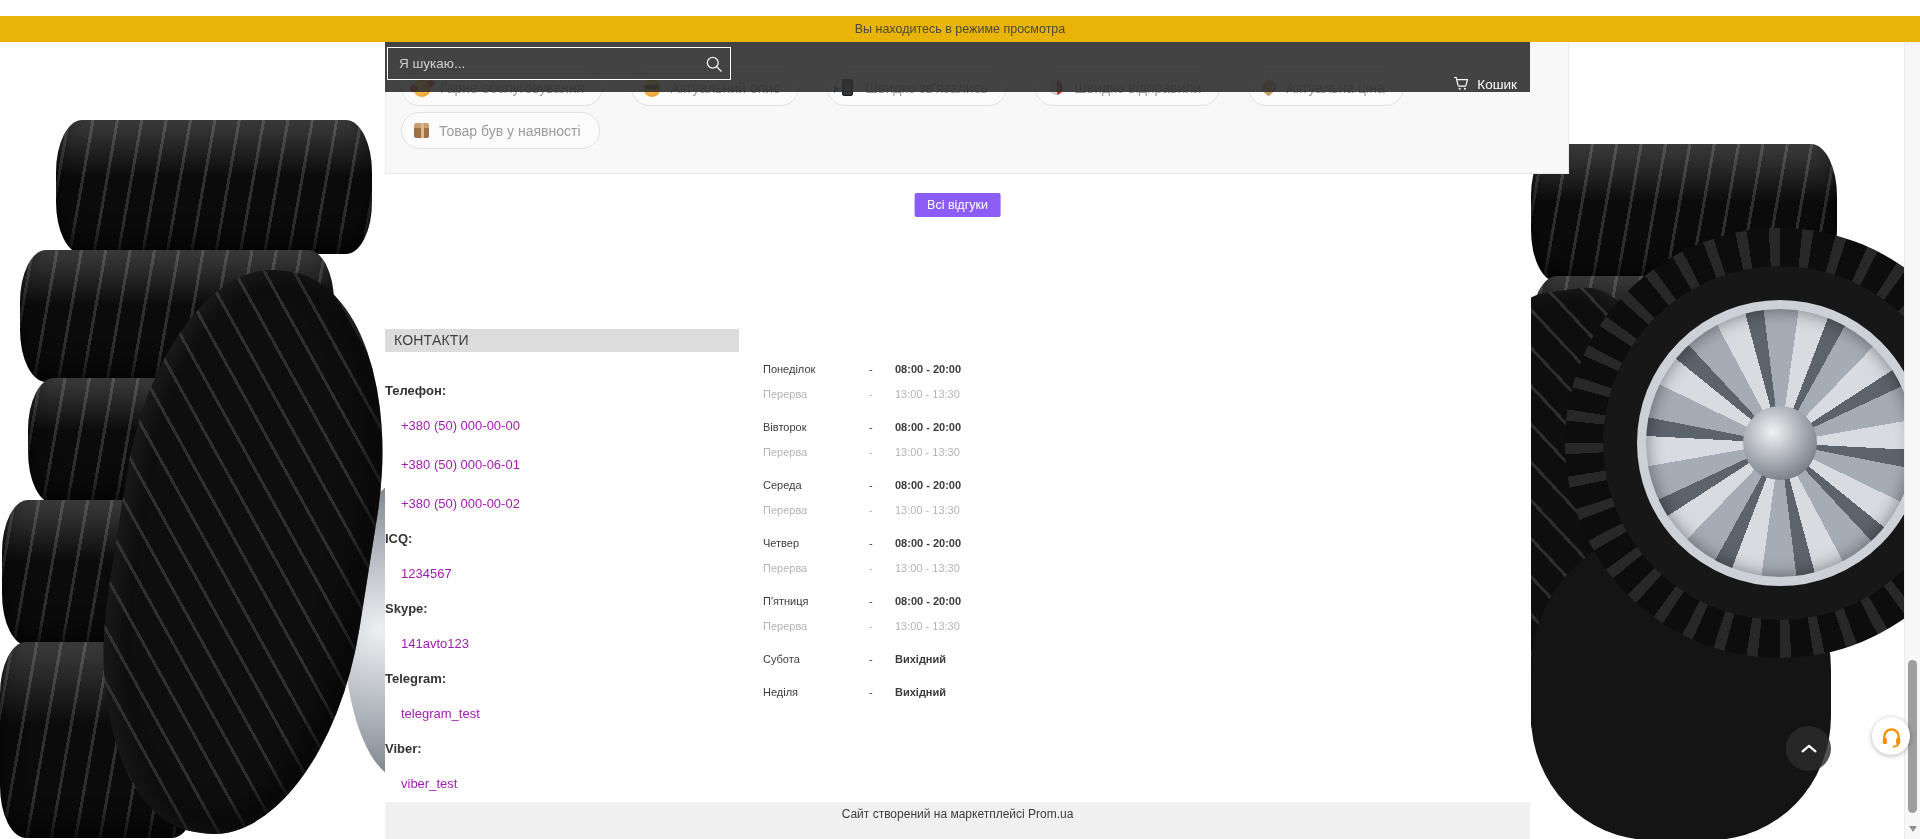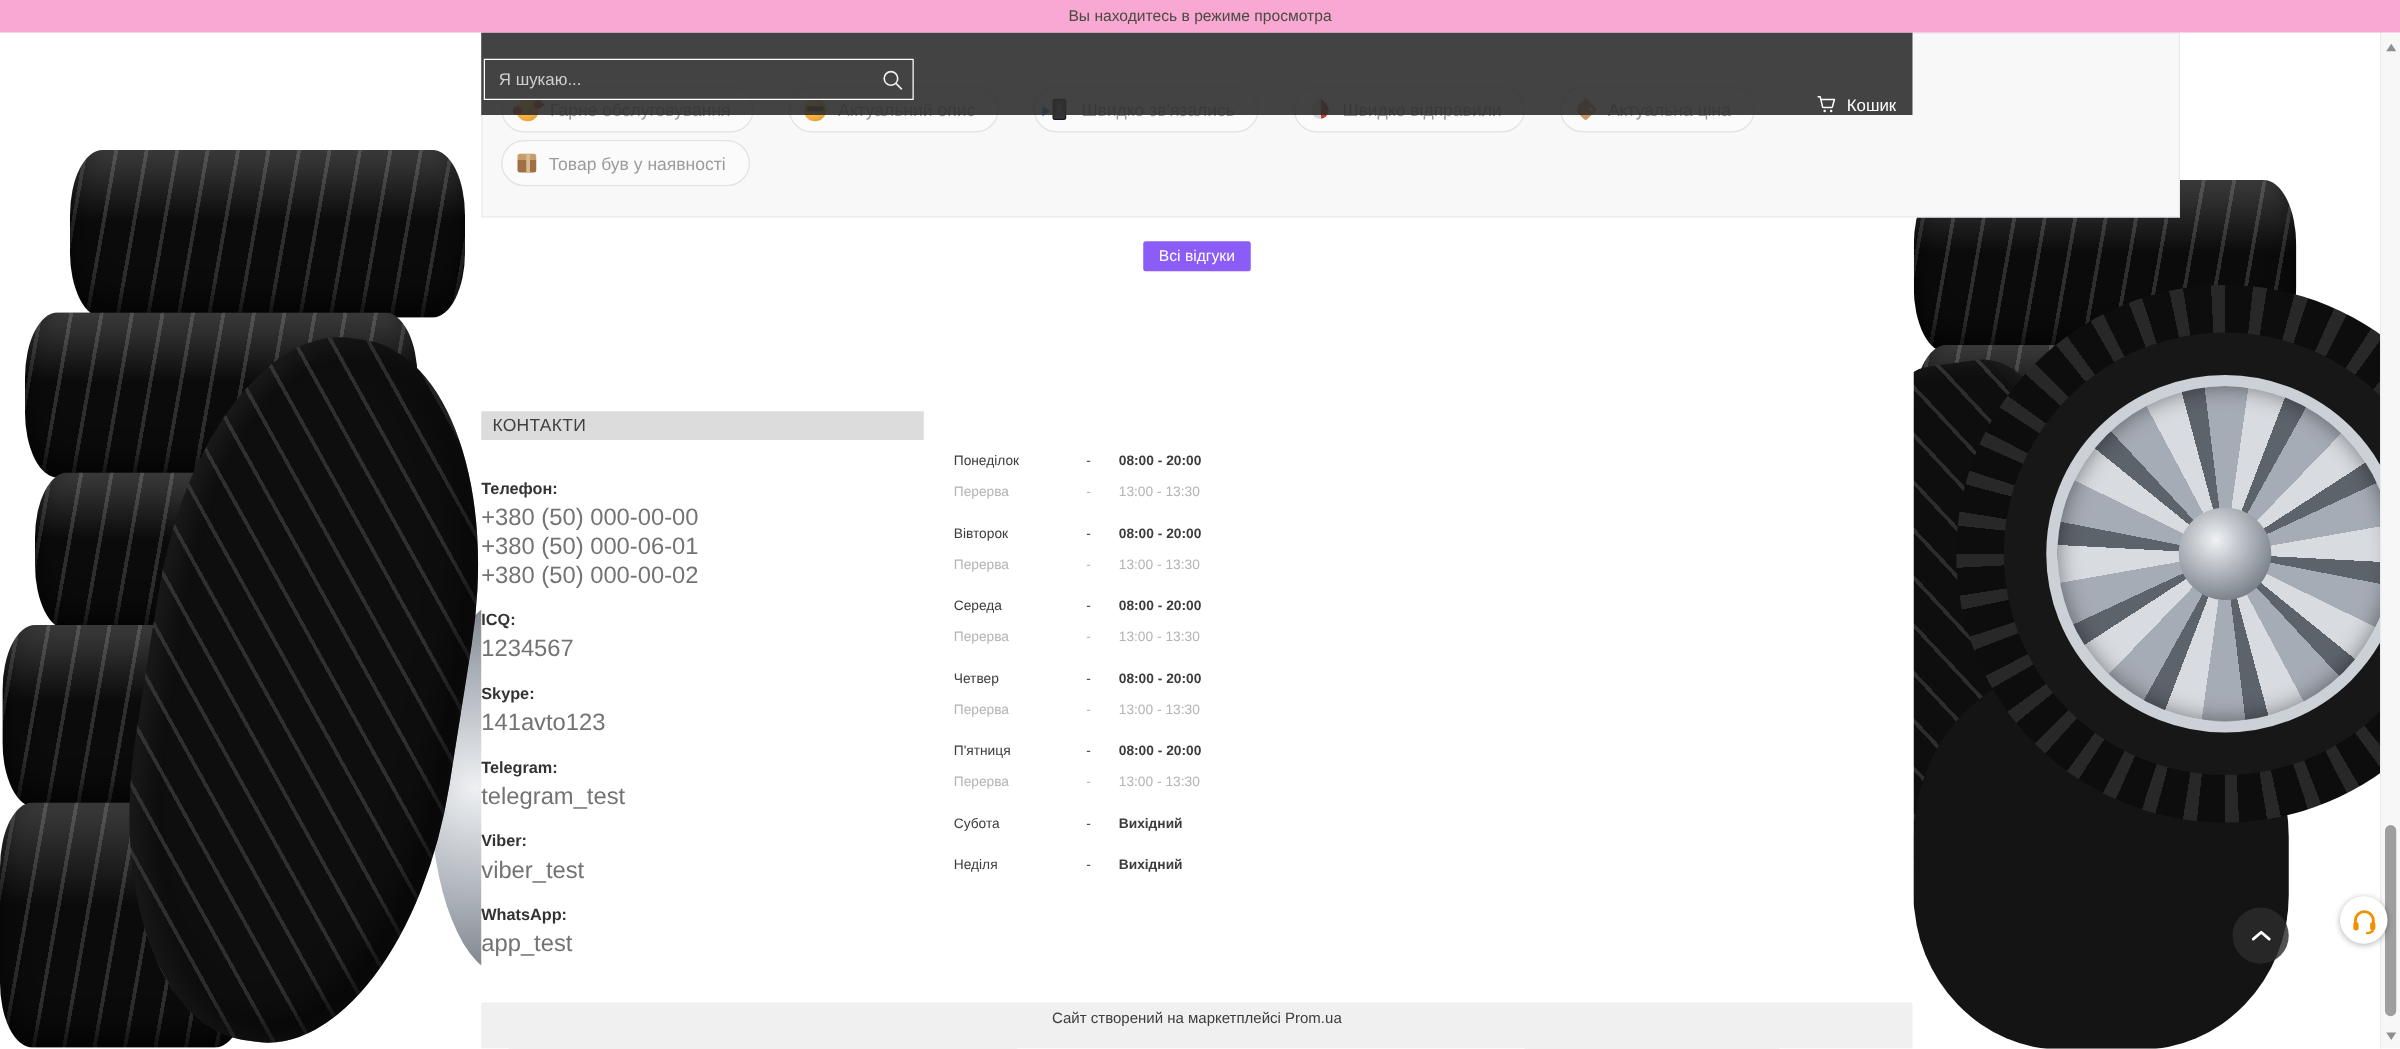--- a/index.html
+++ b/index.html
@@ -41,21 +41,21 @@
   .wheel .inner{position:absolute;inset:38px;border-radius:50%;background:#171717}
   .wheel .rim{position:absolute;inset:72px;border-radius:50%;
     background:repeating-conic-gradient(from 8deg,#d8dce1 0deg 13deg,#5d636b 13deg 21deg,#a6acb5 21deg 36deg);
     border:9px solid #ccd1d7;box-shadow:inset 0 0 18px rgba(0,0,0,.45)}
   .wheel .hub{position:absolute;left:50%;top:50%;width:74px;height:74px;transform:translate(-50%,-50%);
     border-radius:50%;background:radial-gradient(circle at 40% 35%,#f0f2f4,#9aa0a8 55%,#565c64)}
 
   
   .content-col{position:absolute;left:385px;top:26px;width:1145px;height:813px;background:#fff;z-index:10}
 
-  .review-panel{position:absolute;left:0;top:0;width:1359px;height:148px;background:#f8f8f9;
+  .review-panel{position:absolute;left:0;top:0;width:1184px;height:148px;background:#f8f8f9;
     border:1px solid #e9e9f0;box-sizing:border-box}
   .badge-row{display:flex;gap:28px;padding-left:15px;margin-top:42px}
   .badge-row.row2{margin-top:6px}
   .pill{display:inline-flex;align-items:center;gap:9px;height:37px;padding:0 18px 0 11px;
     border:1px solid #e1e1e6;border-radius:19px;background:#fbfbfc;color:#9b9b9b;font-size:14px;box-sizing:border-box}
   .bi{width:18px;height:18px;position:relative;display:inline-block;flex:none}
   .bi-face{border-radius:50%;background:radial-gradient(circle at 35% 30%,#ffd95c,#f2a93b 65%,#d88e23)}
   .bi-hearts::before,.bi-hearts::after{content:"";position:absolute;width:7px;height:7px;background:#d63a36;
     transform:rotate(45deg);border-radius:50% 0 50% 50%}
   .bi-hearts::before{left:-3px;top:6px}
@@ -74,21 +74,21 @@
   .all-reviews{position:absolute;top:167px;left:50%;transform:translateX(-50%);
     background:#8b5cf6;color:#fff;border:none;font-size:12.5px;padding:5px 13px;border-radius:2px;
     font-family:inherit;cursor:pointer}
 
   .sec-title{margin:0;font-size:14px;font-weight:400;color:#3f3f3f;background:#dcdcdc;height:23px;
     line-height:23px;padding-left:9px;letter-spacing:.2px}
   .contacts{position:absolute;left:0;top:303px;width:354px}
   .contacts .sec-body{margin-top:31px}
   .ct-label{font-weight:bold;font-size:13px;color:#333;margin:16px 0 5px}
   .ct-label.first{margin-top:0}
-  .ct-value{font-size:19px;color:#737373;margin:0;line-height:23px}
+  .ct-value{font-size:13px;color:#a21caf;margin:16px;line-height:23px}
 
   .schedule{position:absolute;left:378px;top:303px;width:350px}
   .schedule .sec-body{margin-top:33px}
   .sch-row{display:flex;font-size:11px;color:#3c3c3c;margin-bottom:19px;line-height:14px}
   .sch-row .d{width:106px}
   .sch-row .s{width:26px}
   .sch-row .t{font-weight:700}
   .sch-row.muted{color:#b4b4b4}
   .sch-row.muted .t{font-weight:400}
   .sch-row.tight{margin-bottom:11px}
@@ -107,21 +107,21 @@
   .search-box{position:absolute;left:2px;top:21px;width:344px;height:33px;border:1px solid #fff;
     display:flex;align-items:center;box-sizing:border-box}
   .search-input{flex:1;background:transparent;border:none;outline:none;color:#e8e8e8;font-size:13.5px;
     padding:0 6px 0 11px;font-family:inherit;min-width:0}
   .search-input::placeholder{color:#cfcfcf}
   .search-icon-btn{width:32px;display:flex;align-items:center;justify-content:center;background:none;border:none;cursor:pointer;padding:0}
   .cart{position:absolute;right:13px;top:0;height:66px;display:flex;align-items:flex-end;gap:7px;color:#fff;
     font-size:13.5px;cursor:pointer}
 
   
-  .banner{position:absolute;left:0;top:0;width:1920px;height:26px;background:#f9a8d4;z-index:60;
+  .banner{position:absolute;left:0;top:16px;width:1920px;height:26px;background:#eab308;z-index:60;
     display:flex;align-items:center;justify-content:center;font-size:12.5px;color:#4a4a40}
 
   
   .scroll-top{position:absolute;left:1786px;top:726px;width:45px;height:45px;border-radius:50%;
     background:rgba(44,44,44,.82);border:none;display:flex;align-items:center;justify-content:center;
     z-index:45;cursor:pointer;padding:0}
   .chat-btn{position:absolute;left:1872px;top:717px;width:38px;height:38px;border-radius:50%;background:#fff;
     border:none;box-shadow:0 1px 5px rgba(0,0,0,.3);display:flex;align-items:center;justify-content:center;
     z-index:45;cursor:pointer;padding:0}
 

